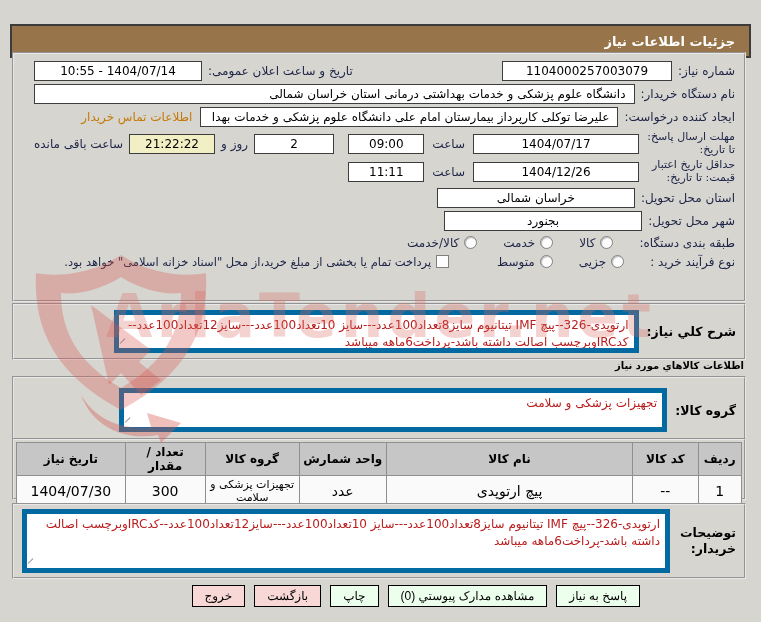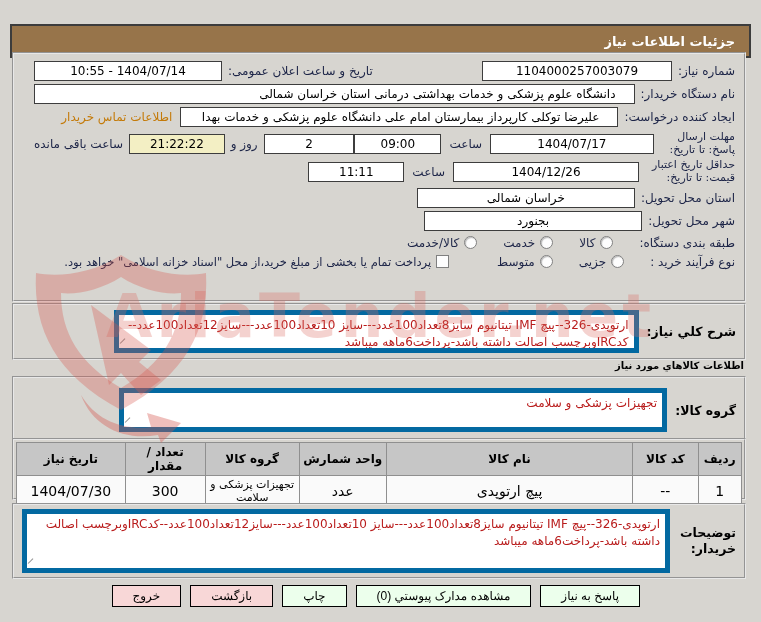--- a/index.html
+++ b/index.html
@@ -8,21 +8,21 @@
   .titlebar{position:absolute;top:8px;right:10px;left:10px;height:34px;background:#97744a;
     border:2px solid #3c3c3c;color:#fff;font-size:13px;font-weight:bold;
     display:flex;align-items:center;padding-right:14px;box-sizing:border-box;margin-top:16px;}
   
   .panel{position:absolute;right:15px;left:12px;border:2px groove #e8e8e8;background:#d7d5d0;box-sizing:border-box;}
   .main-panel{top:52px;height:250px;padding:7px 9px 5px 20px;}
   .row{display:flex;align-items:center;margin-bottom:3px;font-size:12px;color:#1c2447;}
   .lbl{white-space:nowrap;color:#1c2447;}
   .lbl2{font-size:11px;line-height:1.15;white-space:normal;width:96px;color:#1c2447;}
   .input{background:#fff;border:1px solid #3d3d3d;height:18px;line-height:18px;font-size:12px;
-    color:#000;padding:0 18px;box-sizing:content-box;overflow:hidden;white-space:nowrap;}
+    color:#000;padding:0 8px;box-sizing:content-box;overflow:hidden;white-space:nowrap;}
   .center{text-align:center;}
   .grow{flex:1 1 auto;}
   .link{color:#c47a08;font-size:12px;white-space:nowrap;cursor:pointer;}
   .radio{width:11px;height:11px;border-radius:50%;border:1px solid #808080;background:#fdfdfd;
     box-shadow:inset 1px 1px 1px #bbb;margin-left:5px;flex:0 0 auto;}
   .checkbox{width:11px;height:11px;border:1px solid #808080;background:#fdfdfd;margin-left:5px;flex:0 0 auto;}
   .opt{display:flex;align-items:center;margin-right:26px;}
   .yellowbox{background:#f3efc4;}
   
   .desc-panel{top:303px;height:57px;display:flex;align-items:center;padding:0 8px 0 10px;}
@@ -35,21 +35,21 @@
   .group-panel{top:376px;height:68px;display:flex;align-items:center;padding:0 8px 0 10px;}
   
   .table-panel{top:438px;height:62px;padding:2px;}
   table.goods{width:100%;height:100%;border-collapse:collapse;font-size:12px;table-layout:fixed;}
   table.goods th{background:#c6c6c6;border:1px solid #8f8f8f;font-weight:bold;color:#000;padding:2px;}
   table.goods td{background:#fafafa;border:1px solid #8f8f8f;color:#000;text-align:center;padding:2px;font-size:14px;}
   .notes-panel{top:503px;height:76px;display:flex;align-items:flex-start;padding:4px 8px;}
   .notes-lbl{font-weight:bold;color:#000;font-size:12.5px;width:62px;margin-top:16px;line-height:1.3;}
   
   .btnbar{position:absolute;top:585px;right:121px;display:flex;align-items:center;}
-  .btn{border:1px solid #000;height:22px;line-height:20px;font-size:12px;padding:0 20px;
+  .btn{border:1px solid #000;height:22px;line-height:20px;font-size:12px;padding:0 12px;
     margin-left:9px;cursor:pointer;color:#000;white-space:nowrap;box-sizing:border-box;text-align:right;}
   .btn-green{background:#ecffec;}
   .btn-pink{background:#f8d7d7;}
   
   .wm{position:absolute;pointer-events:none;z-index:50;}
   .wm-text{top:281px;right:0;left:0;text-align:center;font-size:60px;font-weight:bold;
     color:rgba(219,106,95,0.30);letter-spacing:4px;font-family:"DejaVu Sans",sans-serif;direction:ltr;}
 </style>
 </head>
 <body>

